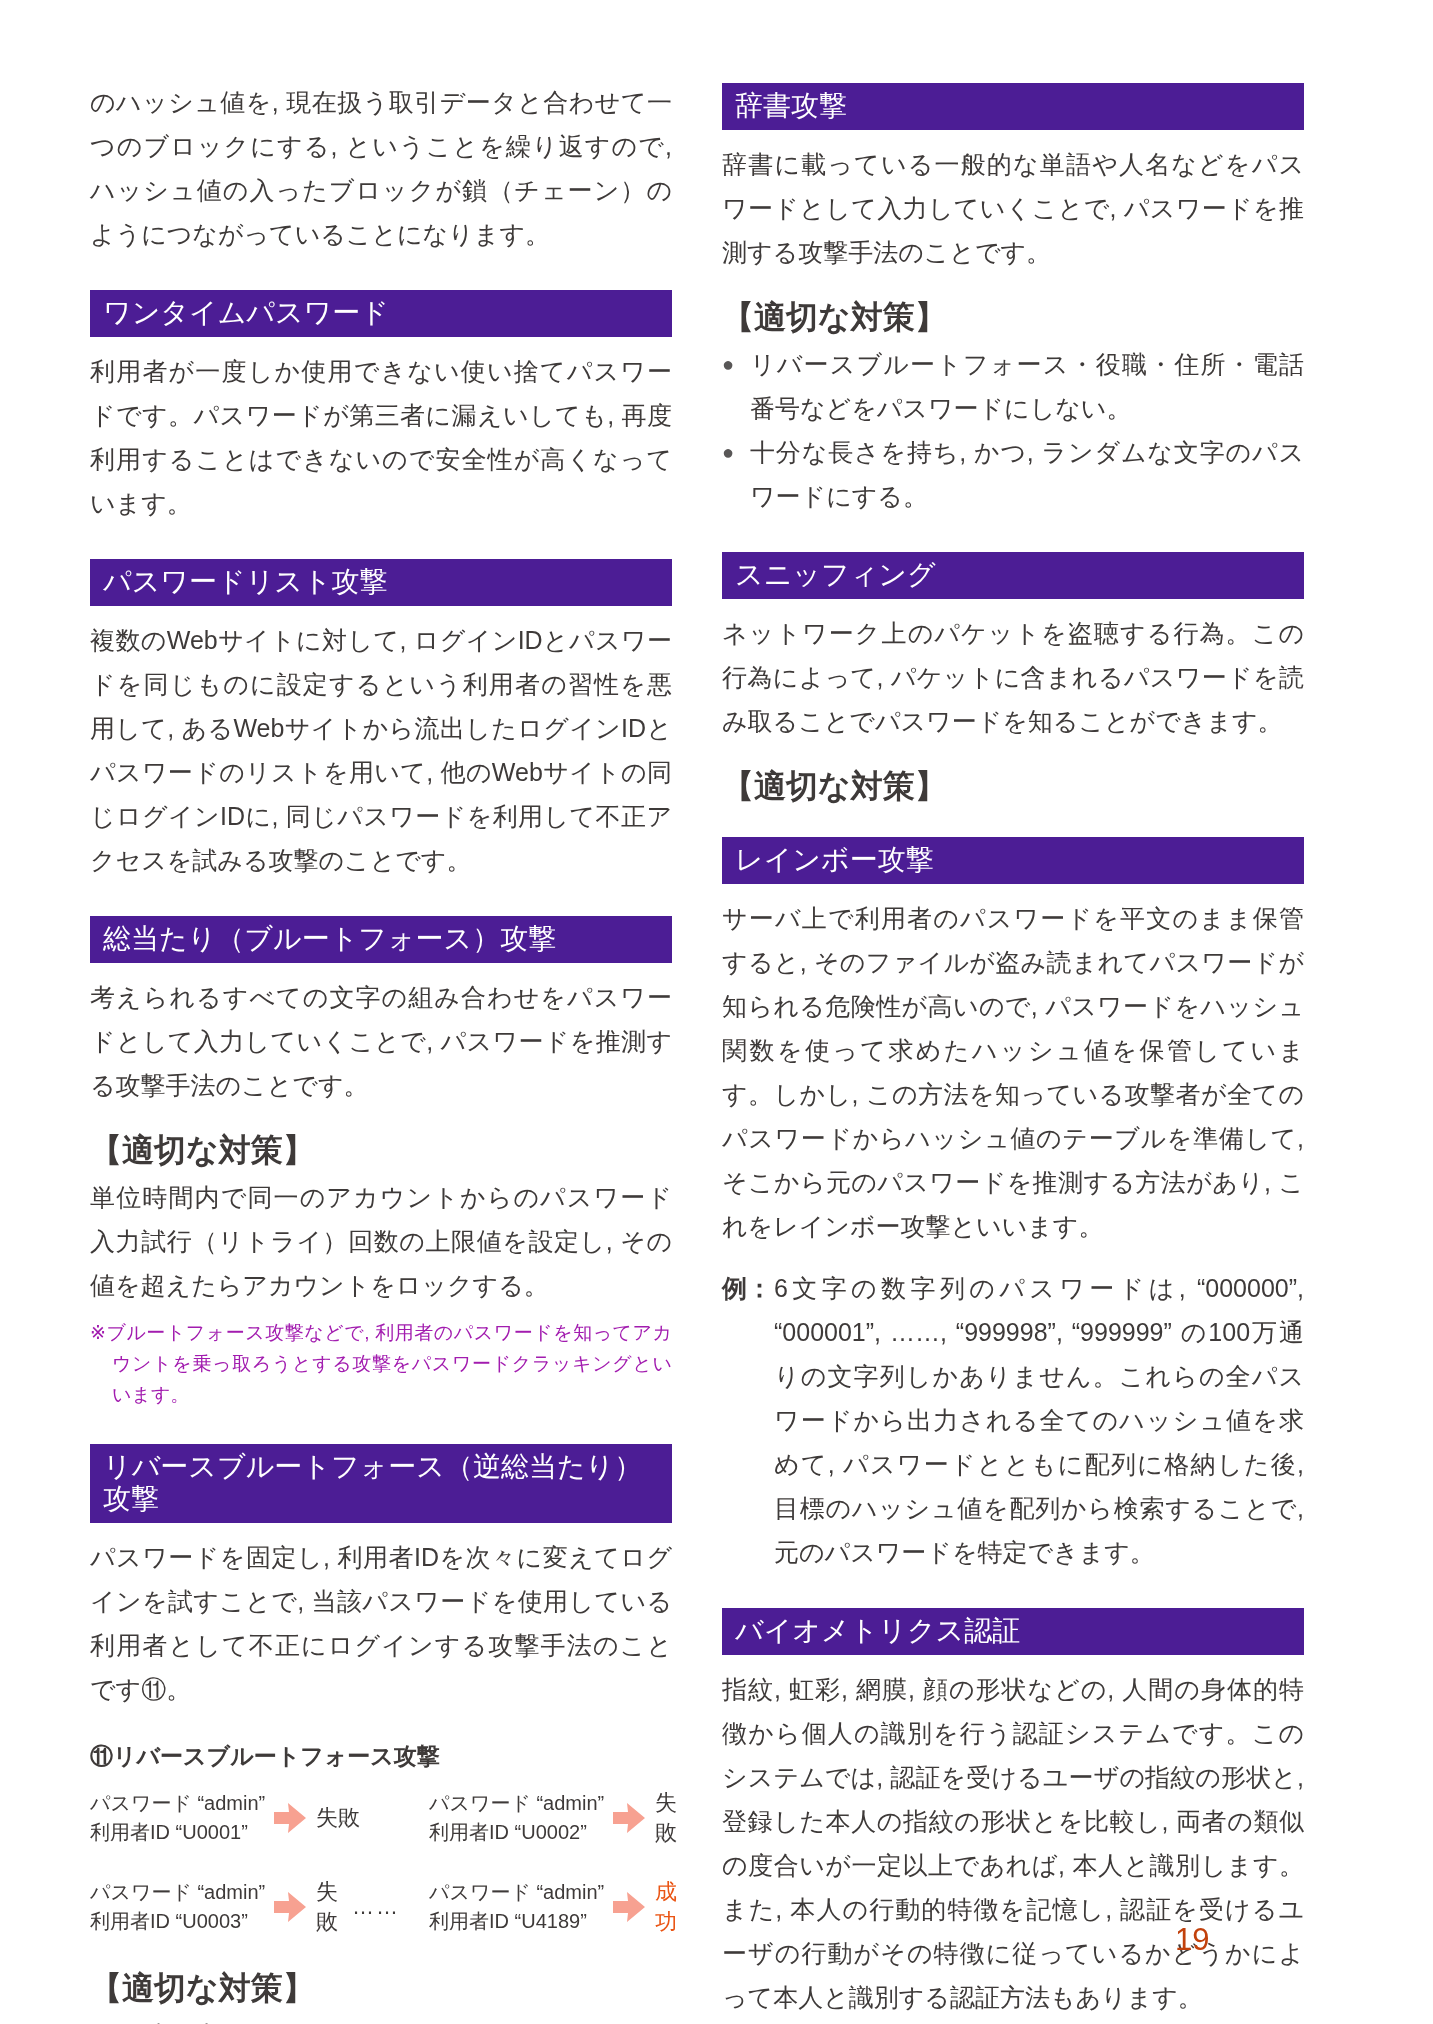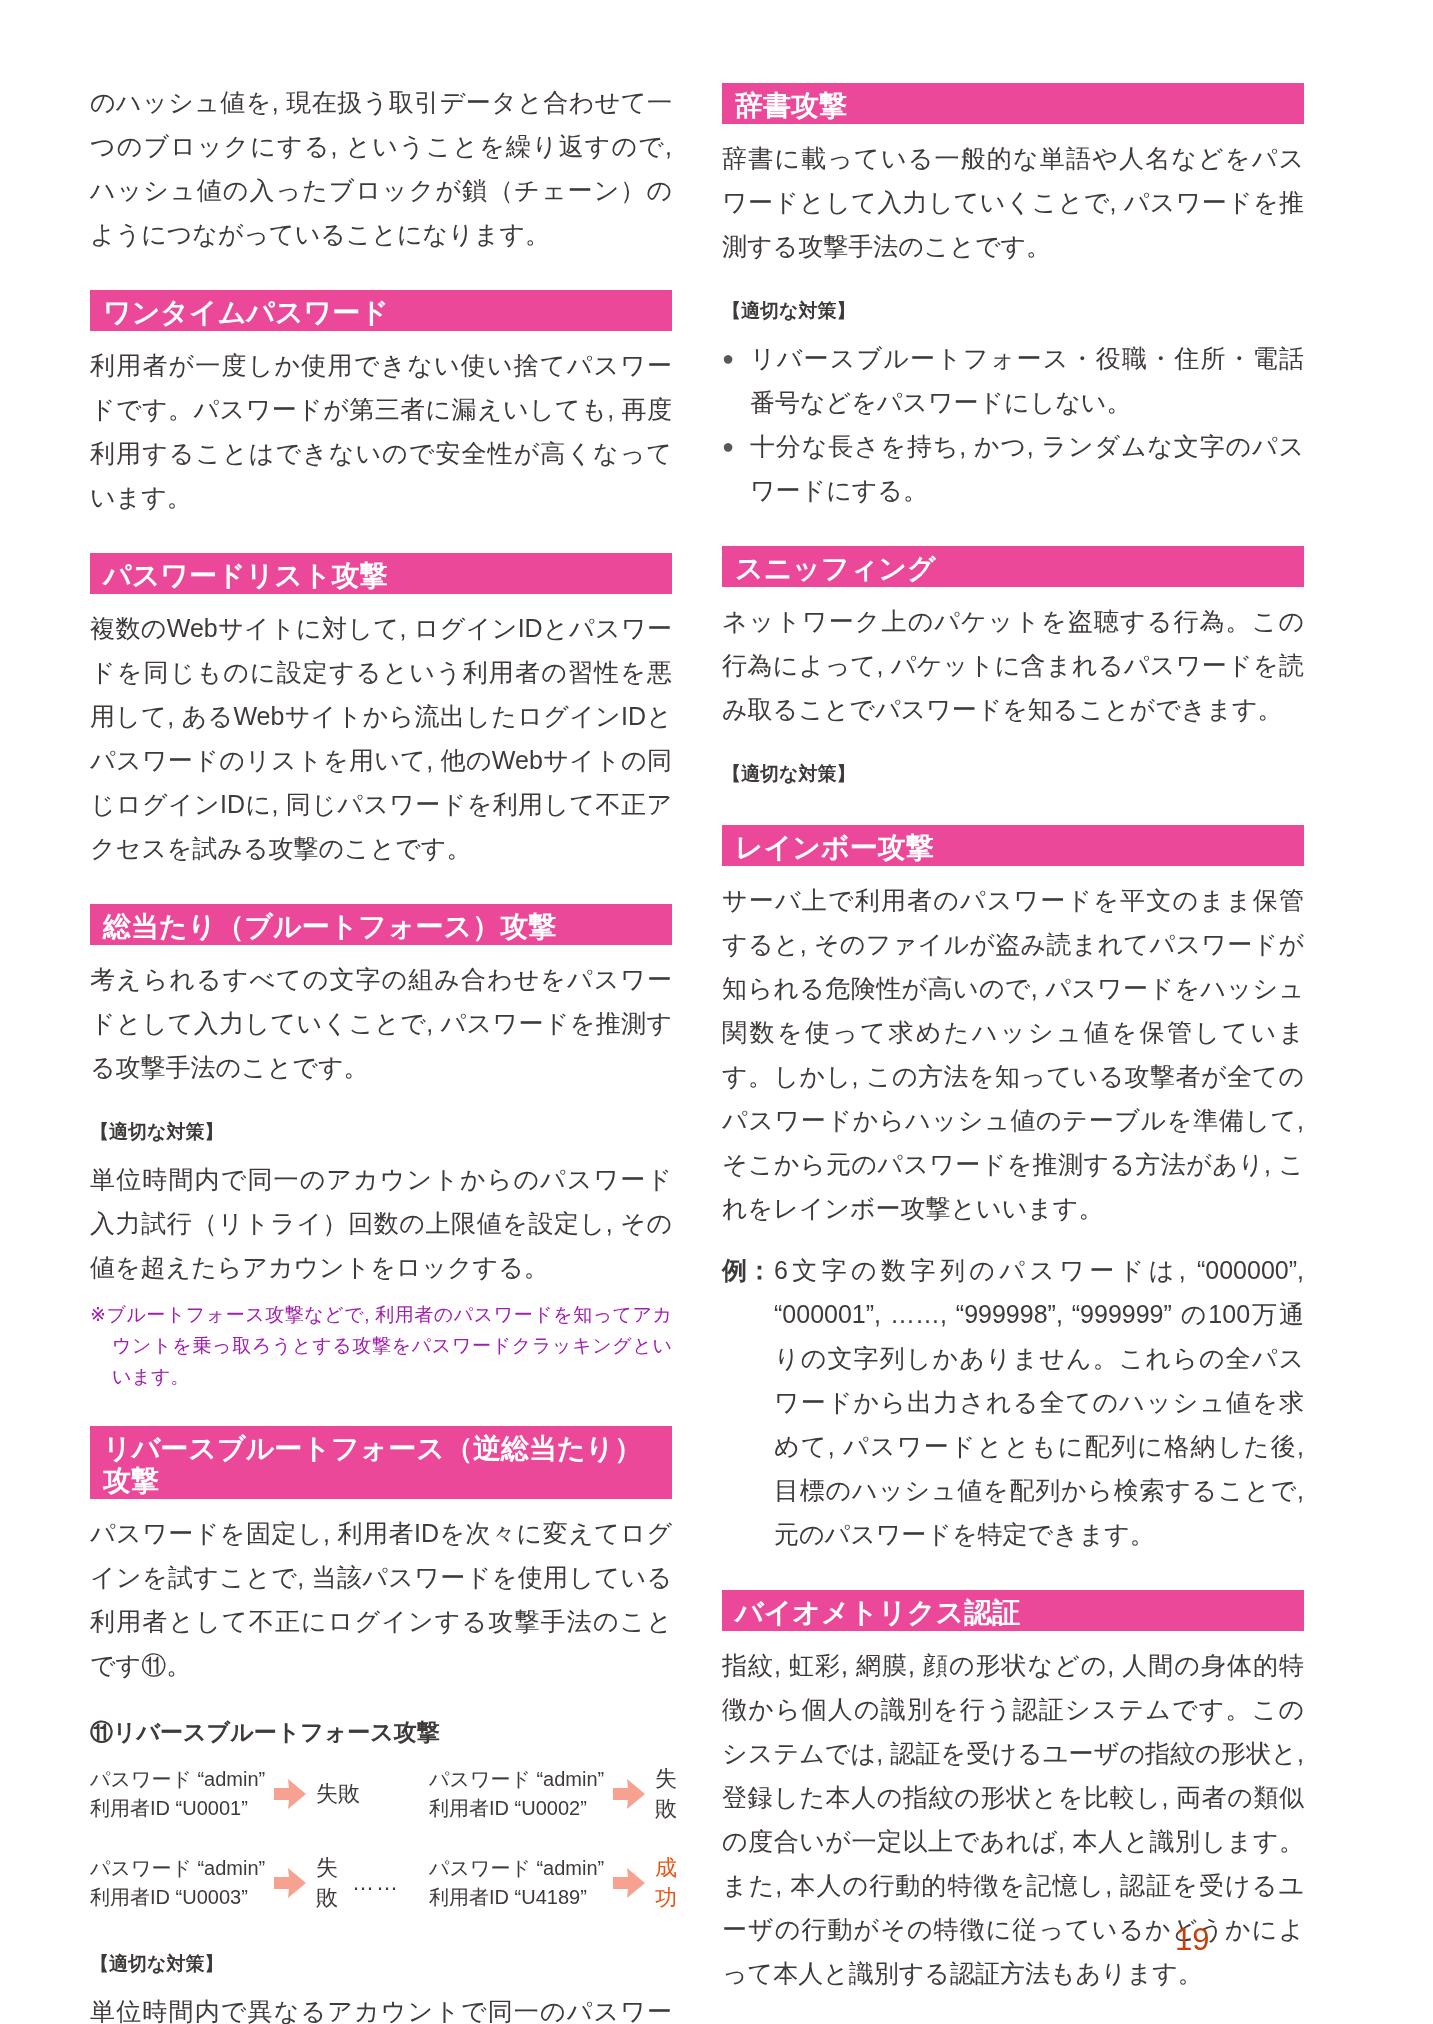--- a/index.html
+++ b/index.html
@@ -13,28 +13,28 @@
   }
   .col{position:absolute;top:0;width:582px;}
   .col-left{left:90px;padding-top:80px;}
   .col-right{left:722px;padding-top:83px;}
   .para{
     font-size:25px;line-height:44px;
     text-align:justify;
     margin:0;
   }
   .sec-bar{
-    background:#ec4899;color:#ffffff;
-    font-weight:bold;font-size:28px;line-height:32px;
-    padding:7px 13px 2px 13px;
+    background:#4c1d95;color:#ffffff;
+    font-weight:normal;font-size:28px;line-height:32px;
+    padding:7px 13px 8px 13px;
     margin:34px 0 12px 0;
   }
   .first-bar{margin-top:0;}
   .cm-label{
-    font-weight:bold;font-size:19px;line-height:34px;
+    font-weight:bold;font-size:32px;line-height:34px;
     margin:26px 0 8px 0;
   }
   .bullet-list{margin:4px 0 0 0;}
   .bullet-item{
     display:flex;align-items:flex-start;
     font-size:25px;line-height:44px;text-align:justify;
   }
   .bullet-dot{
     color:#595757;font-size:20px;line-height:44px;
     flex:0 0 28px;

